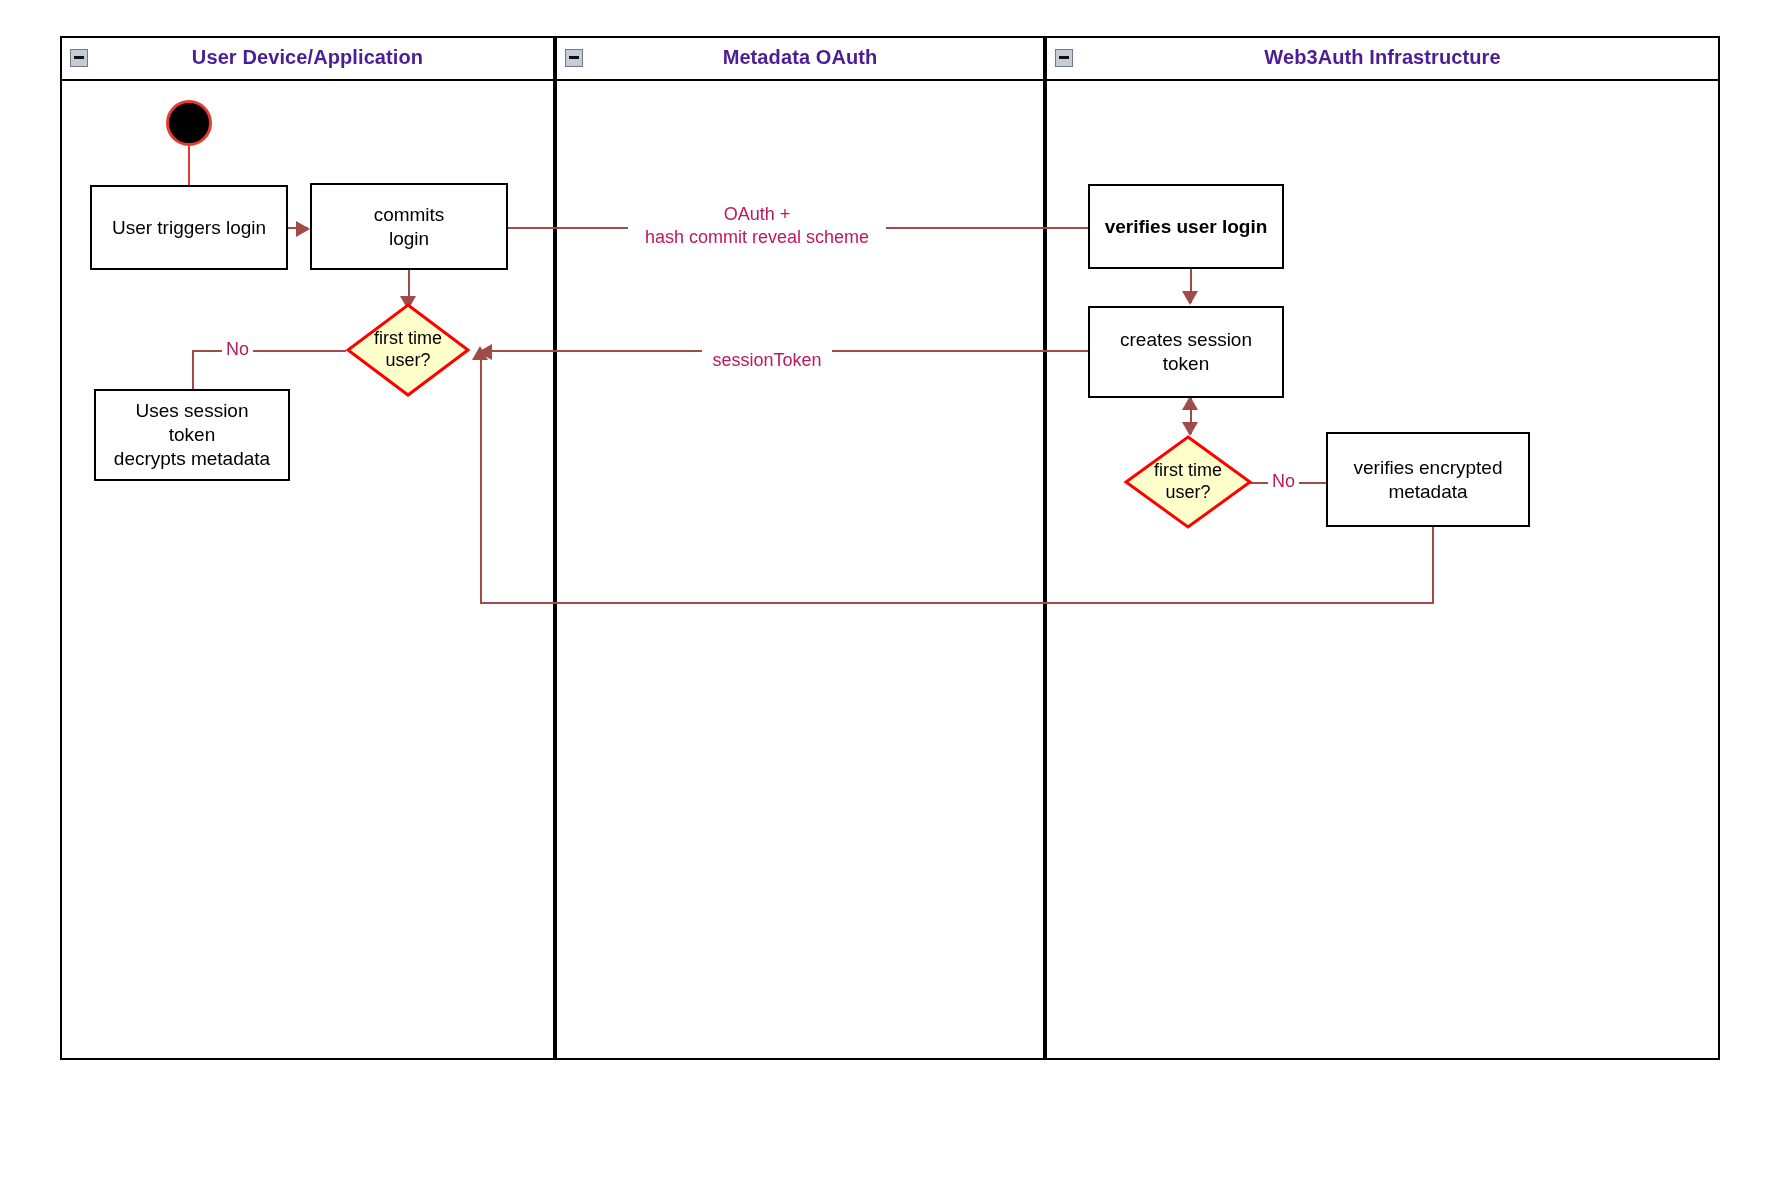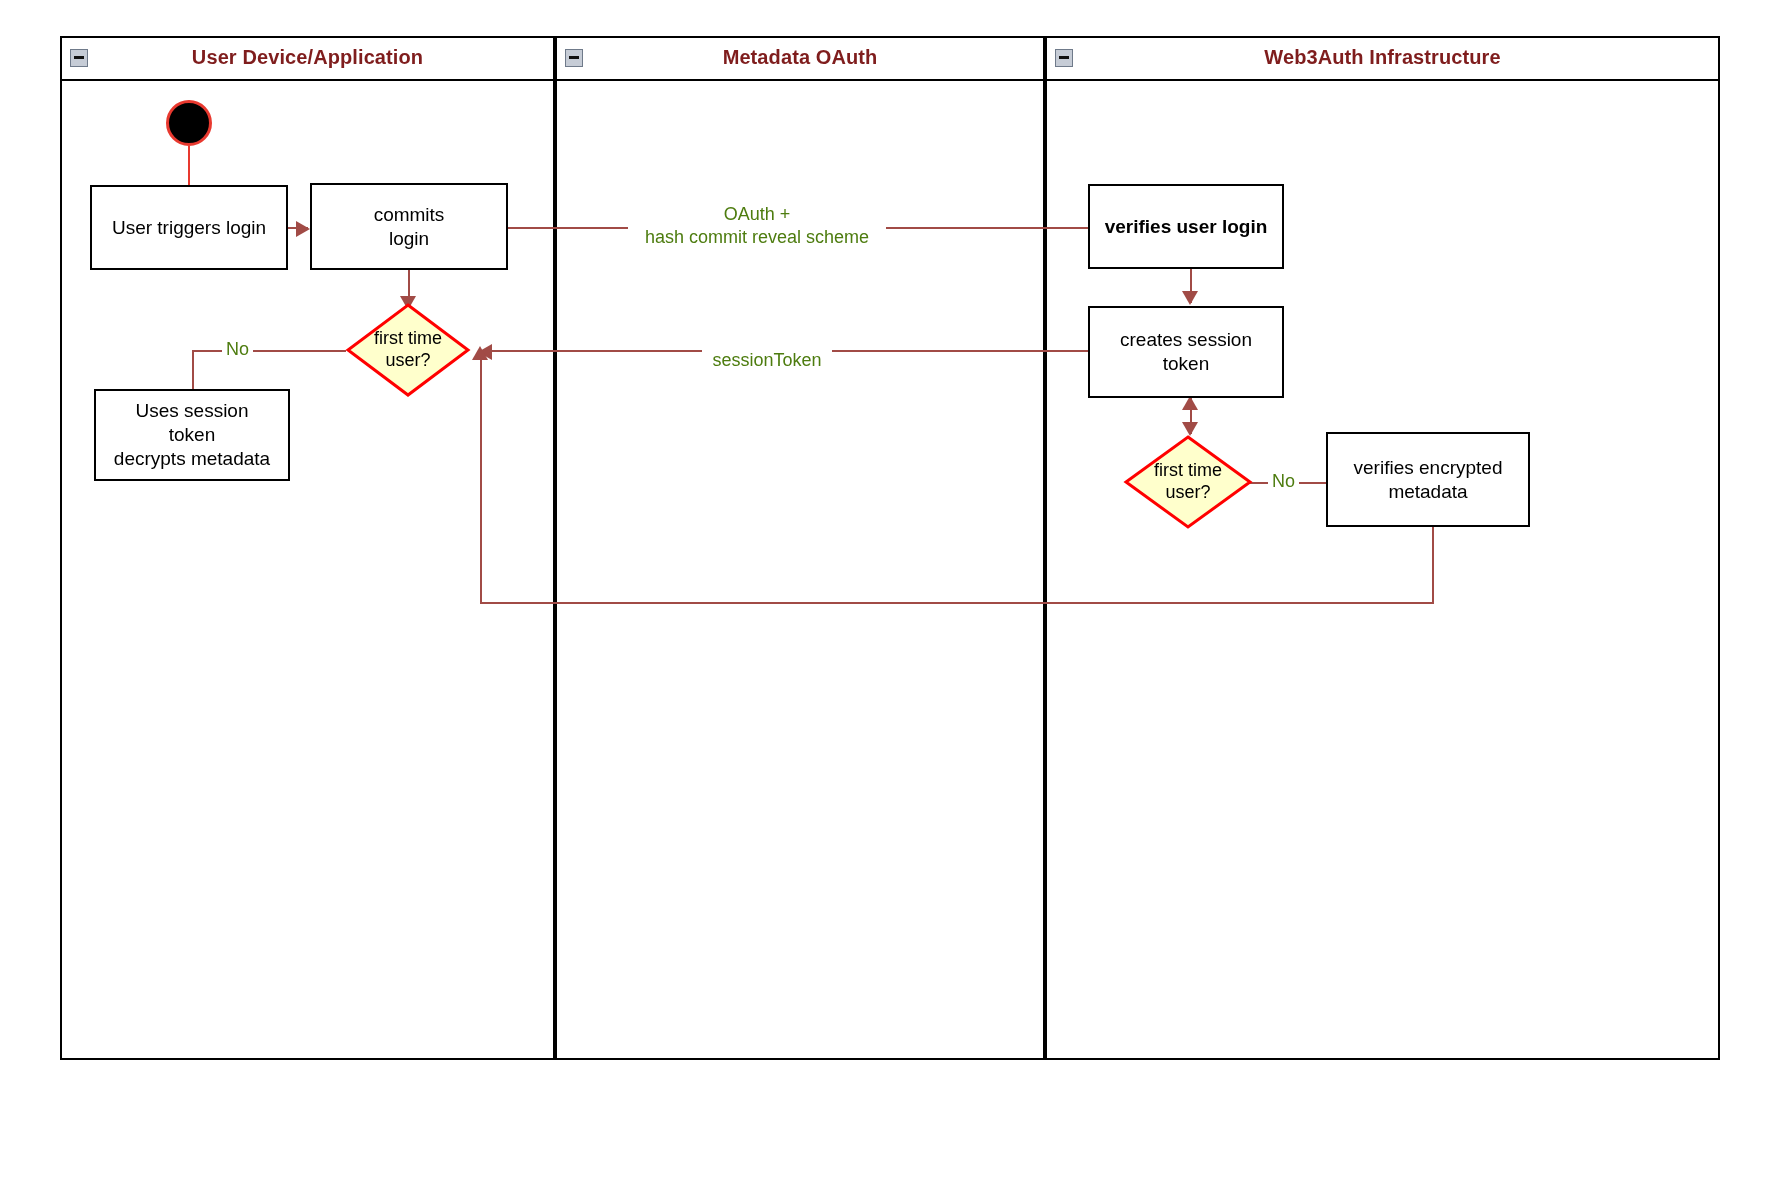--- a/index.html
+++ b/index.html
@@ -3,21 +3,21 @@
 <meta charset="utf-8">
 <style>
   html,body{margin:0;padding:0;background:#ffffff;}
   body{font-family:"Liberation Sans",sans-serif;}
   #canvas{position:relative;width:1780px;height:1202px;background:#ffffff;overflow:hidden;}
 
   
   .lane{position:absolute;box-sizing:border-box;border:2px solid #000000;background:#ffffff;}
   .lane-header{position:absolute;box-sizing:border-box;border-bottom:2px solid #000000;
                display:flex;align-items:center;justify-content:center;}
-  .lane-title{font-weight:bold;font-size:20px;color:#7f1d1d;letter-spacing:.1px;text-align:left;}
+  .lane-title{font-weight:bold;font-size:20px;color:#4c1d95;letter-spacing:.1px;text-align:left;}
   .collapse-icon{position:absolute;left:10px;top:50%;transform:translateY(-50%);
                  width:18px;height:18px;box-sizing:border-box;
                  border:1px solid #6f7a8a;background:#c6ccd6;
                  display:flex;align-items:center;justify-content:center;}
   .collapse-icon i{display:block;width:10px;height:3px;background:#111;}
 
   
   .activity{position:absolute;box-sizing:border-box;border:2px solid #000000;background:#ffffff;
             display:flex;align-items:center;justify-content:center;text-align:center;
             font-size:19px;color:#000000;line-height:1.25;padding:2px 6px;}
@@ -34,21 +34,21 @@
   .edge{position:absolute;background:#a14b46;}
   .edge.h{height:2px;}
   .edge.v{width:2px;}
   .edge-red{background:#e8392f;}
   .arrow{position:absolute;width:0;height:0;}
   .arrow.down{border-left:8px solid transparent;border-right:8px solid transparent;border-top:14px solid #a14b46;}
   .arrow.up{border-left:8px solid transparent;border-right:8px solid transparent;border-bottom:14px solid #a14b46;}
   .arrow.right{border-top:8px solid transparent;border-bottom:8px solid transparent;border-left:14px solid #a14b46;}
   .arrow.left{border-top:8px solid transparent;border-bottom:8px solid transparent;border-right:14px solid #a14b46;}
 
-  .edge-label{position:absolute;font-size:18px;color:#4d7c0f;background:#ffffff;
+  .edge-label{position:absolute;font-size:18px;color:#be185d;background:#ffffff;
               text-align:center;line-height:1.3;padding:0 4px;white-space:pre;}
 </style>
 </head>
 <body>
 
 <div id="canvas">
 
   <div class="lane" style="left:60px;top:36px;width:495px;height:1024px;"></div>
   <div class="lane-header" style="left:60px;top:36px;width:495px;height:45px;">
     <span class="collapse-icon">

